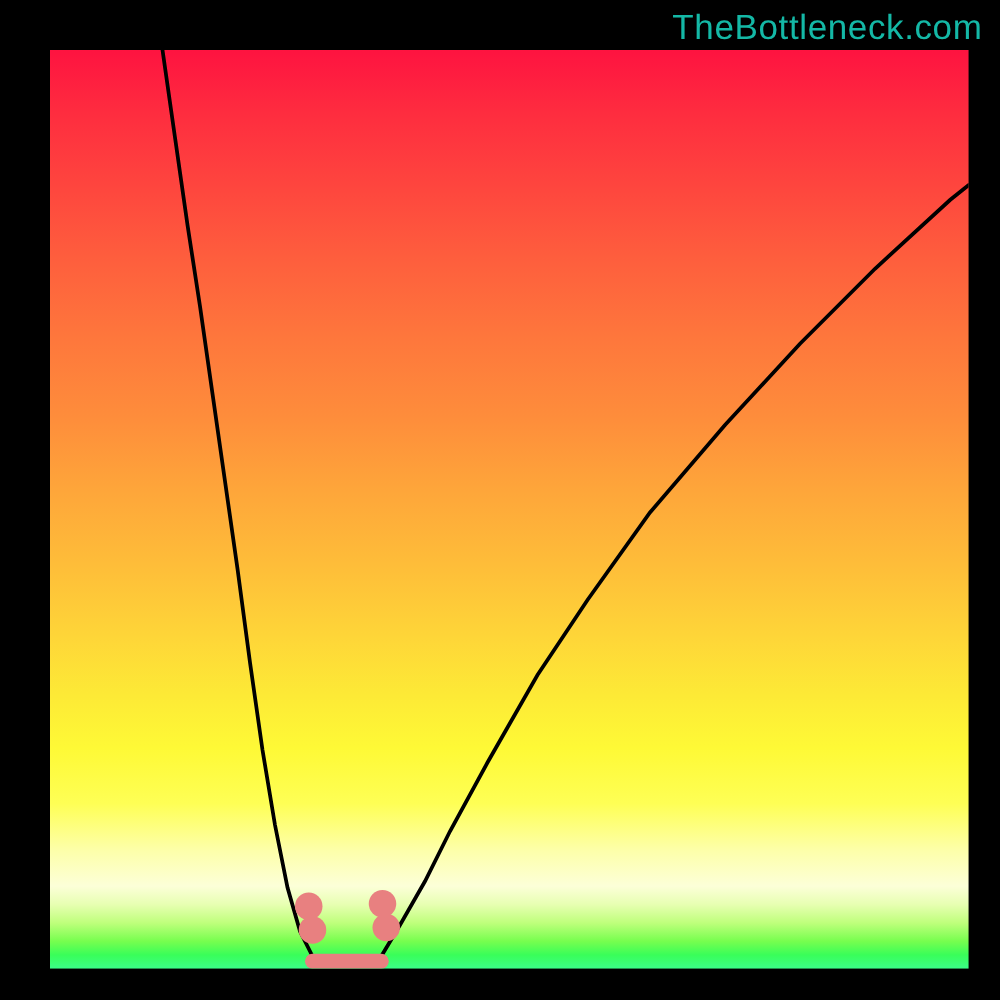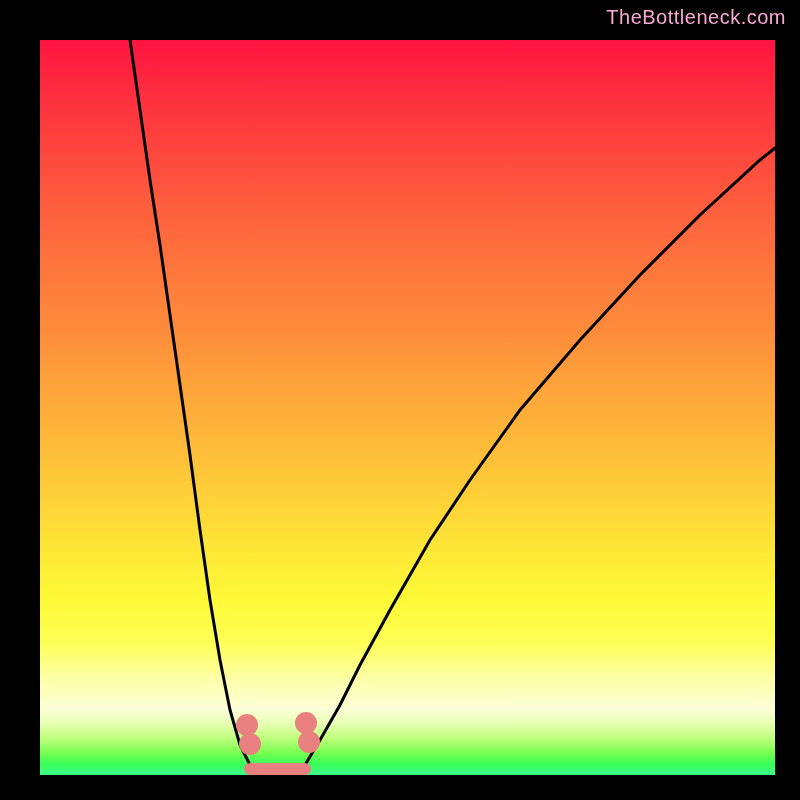--- a/index.html
+++ b/index.html
@@ -16,22 +16,22 @@
     left: 0;
     top: 0;
     width: 800px;
     height: 800px;
     background: #000;
   }
   .watermark {
     position: absolute;
     top: 6px;
     right: 14px;
-    color: #f9a8d4;
-    font-size: 20px;
+    color: #14b8a6;
+    font-size: 28px;
     font-weight: 400;
     letter-spacing: 0.5px;
   }
   .plot-area {
     position: absolute;
     left: 40px;
     top: 40px;
     width: 735px;
     height: 735px;
     overflow: hidden;

